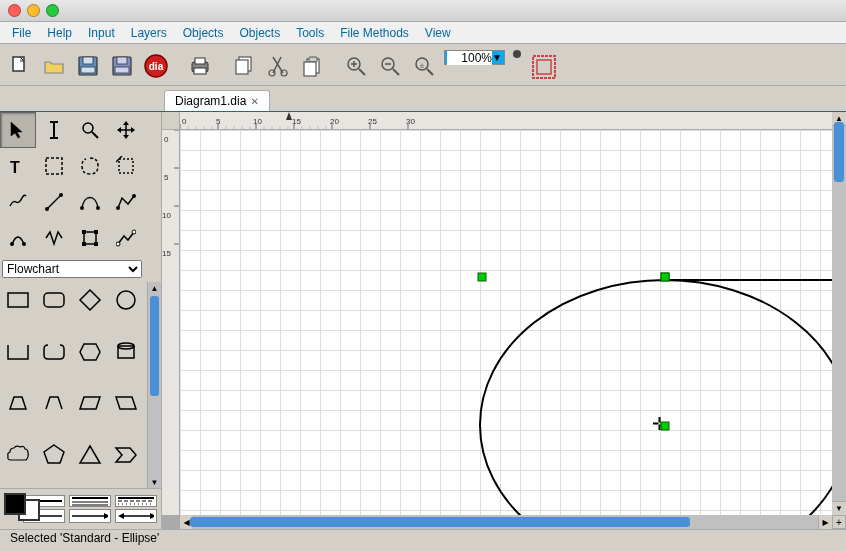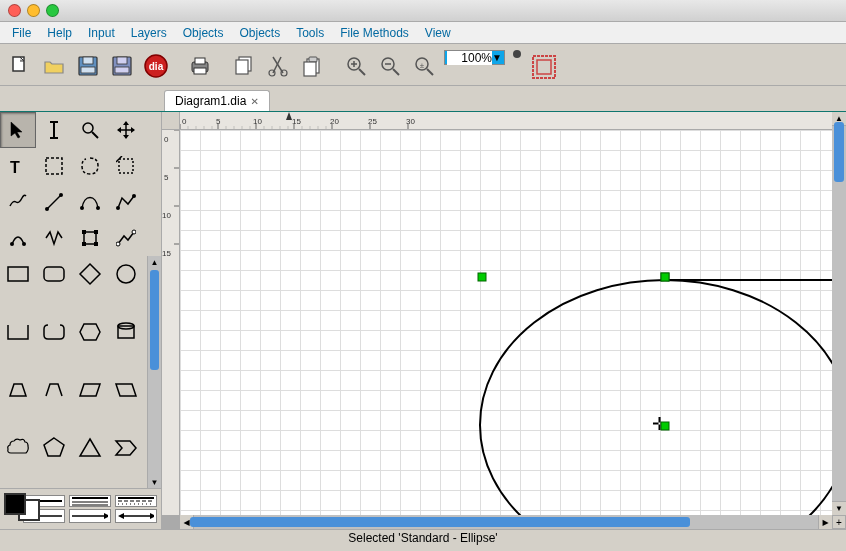--- a/index.html
+++ b/index.html
@@ -211,23 +211,22 @@
       width: 100%; height: 100%;
     }
 
     
     #statusbar {
       height: 16px;
       background: #d4d0c8;
       border-top: 1px solid #aaa;
       display: flex;
       align-items: center;
-      padding: 0 24px;
+      padding: 0 10px;
       font-size: 12px;
-      justify-content: center;
     }
 
     
     #scrollbar-v {
       background: #c0c0c0;
     }
     .scrollbar-thumb-v {
       position: absolute;
       top: 10px; left: 2px; right: 2px;
       height: 60px;
@@ -487,20 +486,28 @@
       </div>
       <div class="tool-btn" title="Connector">
         <svg width="20" height="20" viewBox="0 0 20 20">
           <polyline points="2,16 8,8 12,12 18,4" fill="none" stroke="black" stroke-width="1.5"></polyline>
           <circle cx="2" cy="16" r="2" fill="white" stroke="black" stroke-width="1"></circle>
           <circle cx="18" cy="4" r="2" fill="white" stroke="black" stroke-width="1"></circle>
         </svg>
       </div>
     </div>
 
+    <div class="toolbox-dropdown">
+      <select>
+        <option>Flowchart</option>
+        <option>UML</option>
+        <option>Network</option>
+        <option>Database</option>
+      </select>
+    </div>
 
     <div style="display:flex;flex:1;overflow:hidden;">
       <div class="toolbox-shapes" style="width:148px;">
 
         <div class="shape-btn">
           <svg class="shape-svg" viewBox="0 0 24 24">
               <rect x="2" y="5" width="20" height="14" fill="none" stroke="black" stroke-width="1.5"></rect>
             </svg>
         </div>
         <div class="shape-btn">

